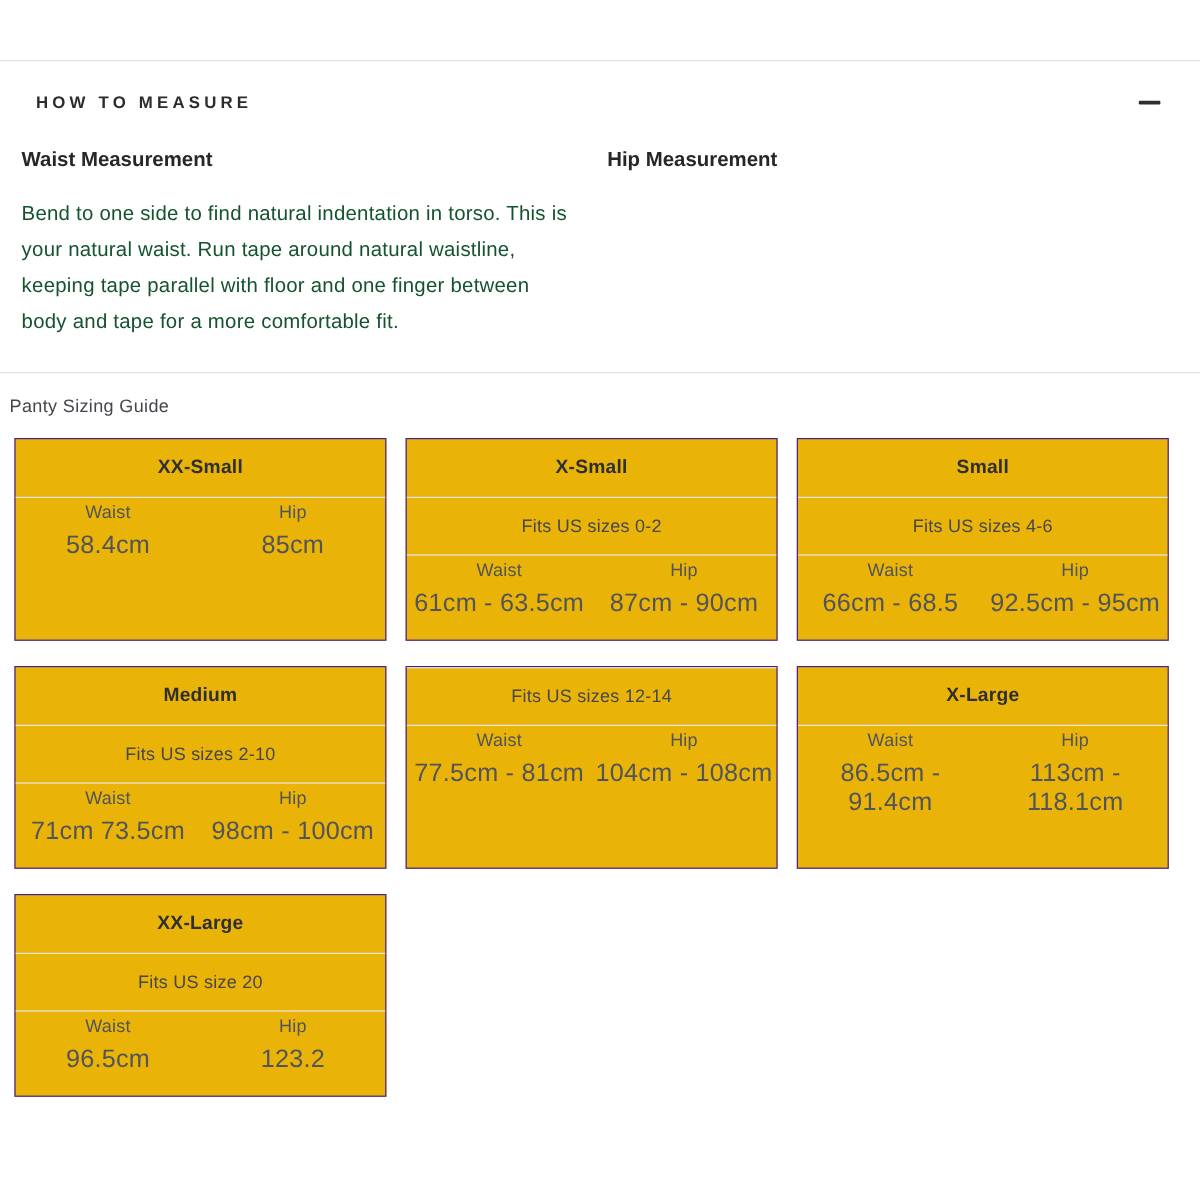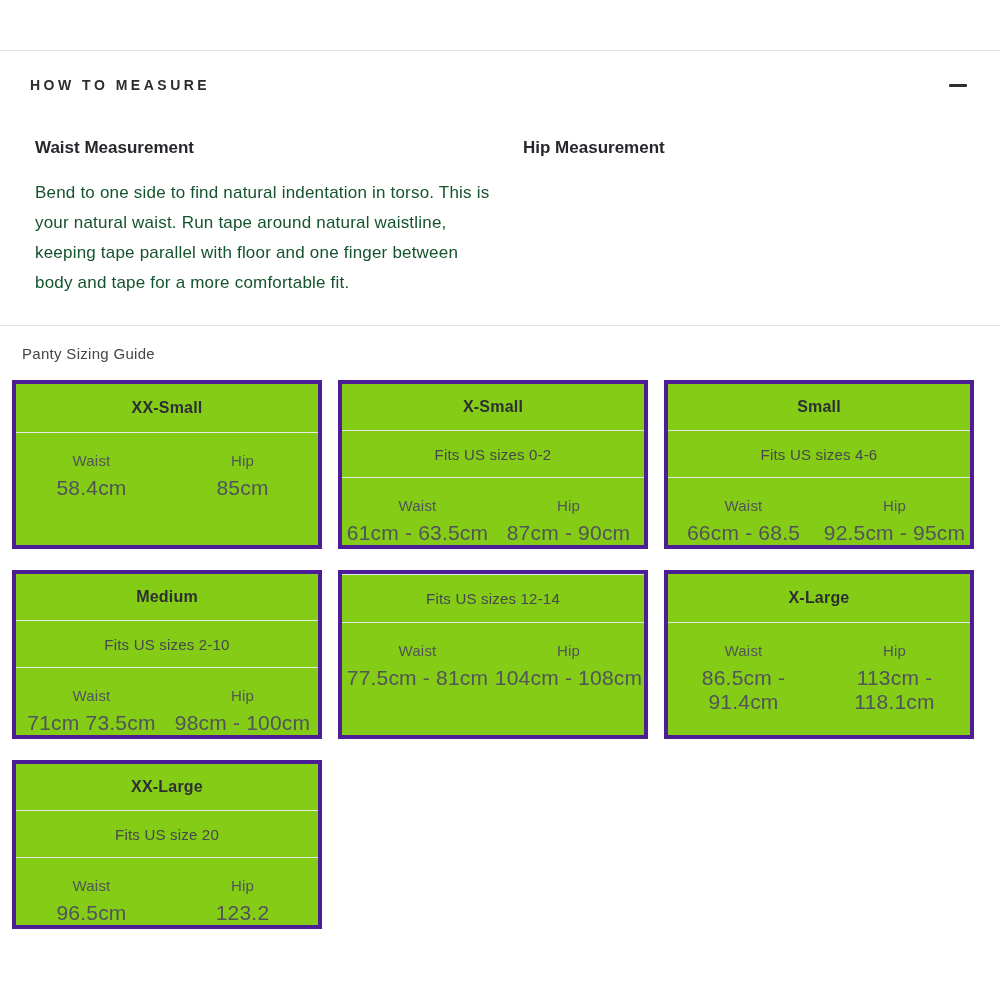--- a/index.html
+++ b/index.html
@@ -39,56 +39,56 @@
     background: #2e2e31;
     border-radius: 1px;
     flex: 0 0 auto;
   }
 
   
   .measure-grid {
     display: grid;
     grid-template-columns: 465px 472px;
     column-gap: 23px;
-    padding-left: 35px;
-    margin-top: 45px;
+    padding-left: 18px;
+    margin-top: 30px;
   }
   .measure-heading {
     font-size: 17px;
     font-weight: 700;
     color: #26272b;
     margin-bottom: 20px;
   }
   .measure-body {
     font-size: 17px;
     line-height: 30px;
     color: #14532d;
     letter-spacing: 0.2px;
   }
   .rule-mid { margin-top: 27px; }
 
   
   .guide-label {
-    padding-left: 22px;
+    padding-left: 8px;
     margin-top: 19px;
     font-size: 15px;
     color: #43464a;
     letter-spacing: 0.3px;
   }
   .cards-grid {
     display: grid;
     grid-template-columns: repeat(3, 310px);
     column-gap: 16px;
     row-gap: 21px;
     padding-left: 12px;
     margin-top: 18px;
   }
   .card {
-    border: 4px solid #4c1d95;
-    background: #84cc16;
+    border: 1px solid #4c1d95;
+    background: #eab308;
     height: 169px;
     display: flex;
     flex-direction: column;
   }
   .card-title {
     height: 48px;
     display: flex;
     align-items: center;
     justify-content: center;
     font-size: 16px;
@@ -103,21 +103,21 @@
     align-items: center;
     justify-content: center;
     font-size: 15px;
     color: #46484d;
     letter-spacing: 0.2px;
   }
   .card-measure {
     flex: 1;
     border-top: 1px solid #e7e7e7;
     display: flex;
-    padding-top: 19px;
+    padding-top: 4px;
   }
   .m-col {
     width: 50%;
     text-align: center;
   }
   .m-label {
     font-size: 15px;
     color: #515459;
     margin-bottom: 7px;
     letter-spacing: 0.2px;

